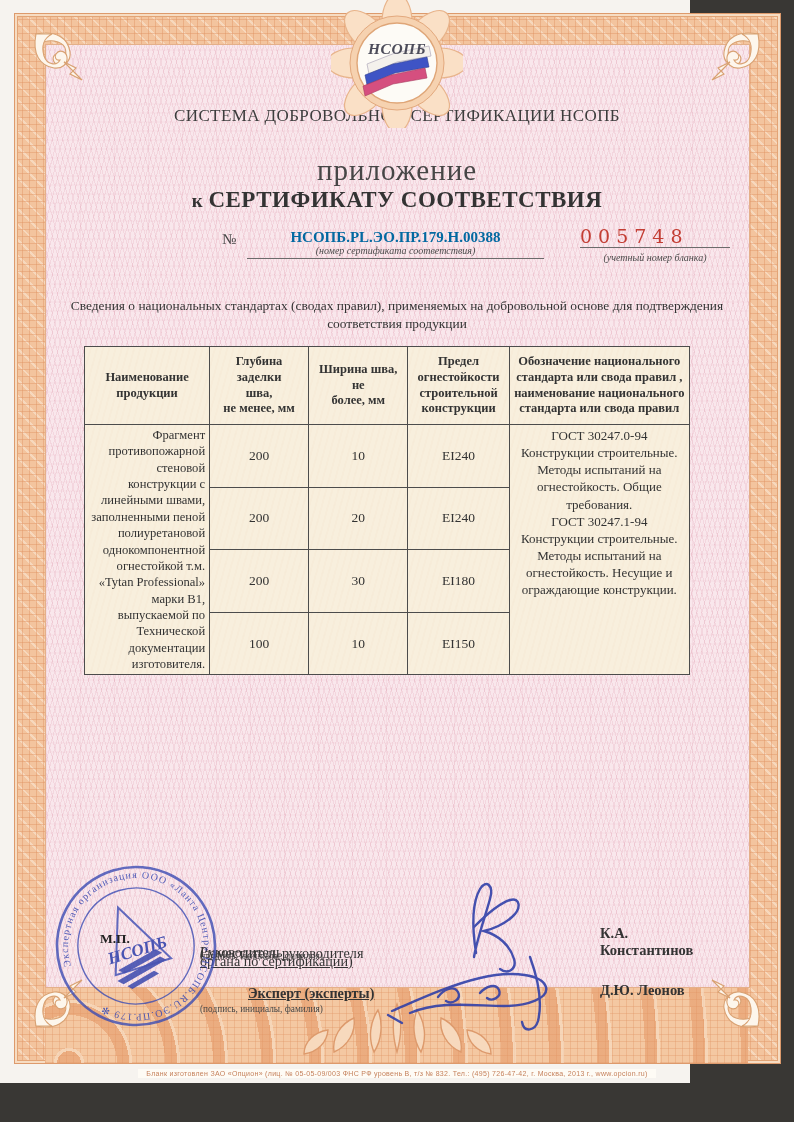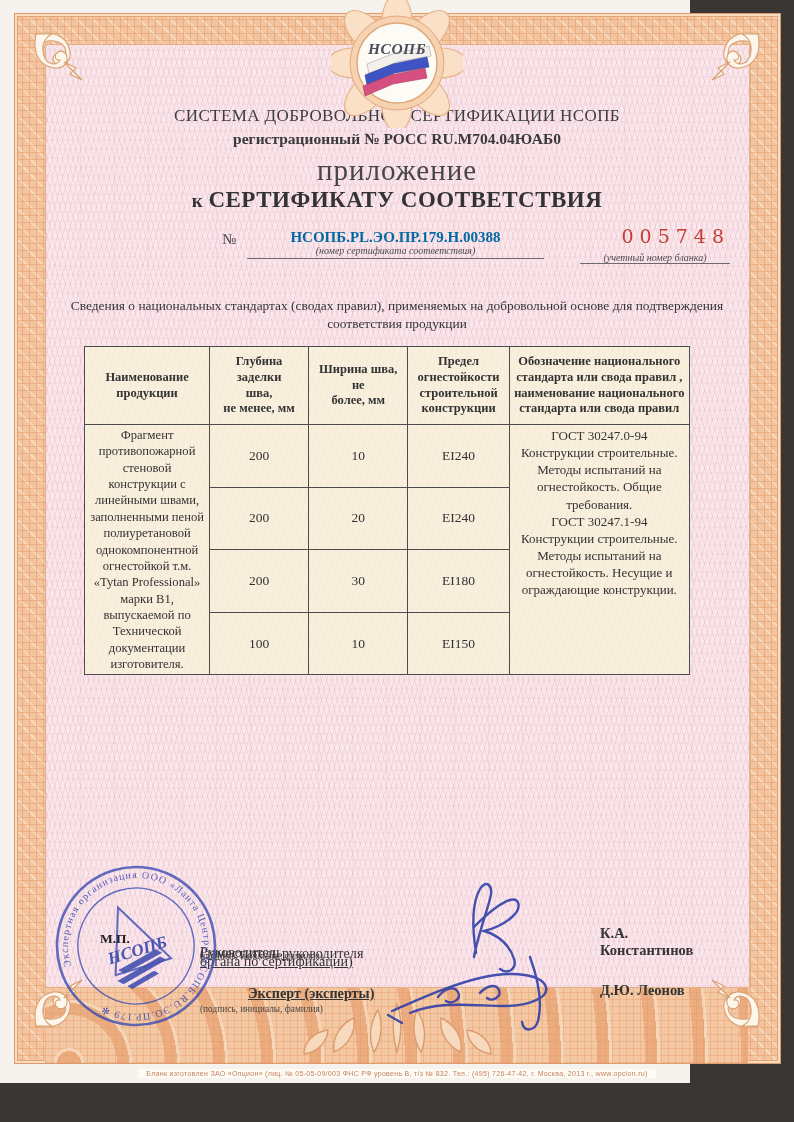--- a/index.html
+++ b/index.html
@@ -53,38 +53,38 @@
   .t-system{top:106px;font-size:17px;letter-spacing:.4px;color:#3c3c3c;}
   .t-reg{top:130px;font-size:15.5px;font-weight:bold;color:#3a3a3a;}
   .t-app{top:154px;font-size:29px;color:#464646;letter-spacing:1px;}
   .t-cert{top:187px;font-size:23px;font-weight:bold;color:#333;letter-spacing:.5px;}
   .t-cert .small-k{font-size:19px;font-weight:bold;}
   .no-sign{position:absolute;left:222px;top:231px;font-size:15px;color:#444;}
   .cert-num{position:absolute;left:247px;top:229px;width:297px;text-align:center;
     font-size:15px;font-weight:bold;color:#0369a1;border-bottom:1px solid #6b6b6b;padding-bottom:12px;}
   .cert-cap{position:absolute;left:247px;top:245px;width:297px;text-align:center;
     font-size:10px;font-style:italic;color:#4a4a4a;}
-  .blank-num{position:absolute;left:580px;top:225px;width:150px;text-align:right;
-    font-size:19px;letter-spacing:6px;color:#c33d33;border-bottom:1px solid #6b6b6b;padding-bottom:16px;
+  .blank-num{position:absolute;left:580px;top:225px;width:150px;text-align:left;
+    font-size:19px;letter-spacing:6px;color:#c33d33;border-bottom:1px solid #6b6b6b;padding-bottom:0;
     font-family:"DejaVu Serif","Liberation Serif",serif;}
   .blank-cap{position:absolute;left:580px;top:252px;width:150px;text-align:center;
     font-size:10px;font-style:italic;color:#4a4a4a;}
   .intro{position:absolute;left:67px;top:297px;width:660px;text-align:center;
     font-size:13.4px;line-height:1.35;color:#333;}
   table.spec{
     position:absolute;left:84px;top:346px;border-collapse:collapse;
     font-size:13px;color:#333;background:#f8efdd;
     background-image:repeating-linear-gradient(105deg, rgba(214,160,120,.07) 0 1px, transparent 1px 6px);
   }
   table.spec th, table.spec td{border:1px solid #4c4c4c;padding:2px 4px;}
   table.spec th{font-size:12.5px;font-weight:bold;white-space:pre-line;vertical-align:middle;line-height:1.25;}
   th.c1{width:120px;} th.c2{width:102px;} th.c3{width:102px;} th.c4{width:95px;} th.c5{width:195px;}
   tr.hrow{height:78px;}
   tr.drow{height:53px;}
-  td.prod{vertical-align:top;text-align:center;font-size:12.6px;line-height:1.3;padding:3px 5px;border-radius:11px;}
+  td.prod{vertical-align:top;text-align:right;font-size:12.6px;line-height:1.3;padding:3px 5px;border-radius:11px;}
   td.num, td.lim{text-align:center;font-size:13.5px;}
   td.std{vertical-align:top;text-align:center;font-size:13px;line-height:1.32;padding:3px 5px;}
   td.std .gost{margin:0;}
   .sig-label{position:absolute;left:200px;font-size:14.2px;color:#333;}
   .sig-label.u{text-decoration:underline;}
   .sig-cap{position:absolute;left:200px;font-size:9.3px;color:#444;}
   .sig-name{position:absolute;left:600px;font-size:14.5px;font-weight:bold;color:#333;}
   .mp{position:absolute;left:100px;top:931px;font-size:13.5px;font-weight:bold;color:#222;z-index:6;}
   .stamp{position:absolute;left:50px;top:860px;z-index:5;opacity:.88;transform:rotate(-17deg);}
   .ink{position:absolute;z-index:7;}
@@ -167,21 +167,20 @@
     <circle cx="66" cy="65" r="40" fill="#fdfbf6" stroke="#dfa678" stroke-width="1.4"></circle>
     <g>
       <path d="M36,66 L64,55 L98,48 L100,58 L66,64 L38,76 Z" fill="#f4f1ec" stroke="#b9b2c2" stroke-width="0.8"></path>
       <path d="M34,77 L62,66 L96,59 L98,69 L64,75 L36,87 Z" fill="#3e54c5" stroke="#31418f" stroke-width="0.6"></path>
       <path d="M32,88 L60,77 L94,70 L96,80 L62,86 L34,98 Z" fill="#d54f7f" stroke="#a83c60" stroke-width="0.6"></path>
     </g>
   </svg>
   <div class="rosette-text">НСОПБ</div>
 
   <div class="hdr t-system">СИСТЕМА ДОБРОВОЛЬНОЙ СЕРТИФИКАЦИИ НСОПБ</div>
-  <div class="hdr t-reg">регистрационный № РОСС RU.М704.04ЮАБ0</div>
   <div class="hdr t-app">приложение</div>
   <div class="hdr t-cert">
     <span class="small-k">к </span><span>СЕРТИФИКАТУ СООТВЕТСТВИЯ</span>
   </div>
 
   <div class="no-sign">№</div>
   <div class="cert-num">НСОПБ.PL.ЭО.ПР.179.Н.00388</div>
   <div class="cert-cap">(номер сертификата соответствия)</div>
   <div class="blank-num">005748</div>
   <div class="blank-cap">(учетный номер бланка)</div>

